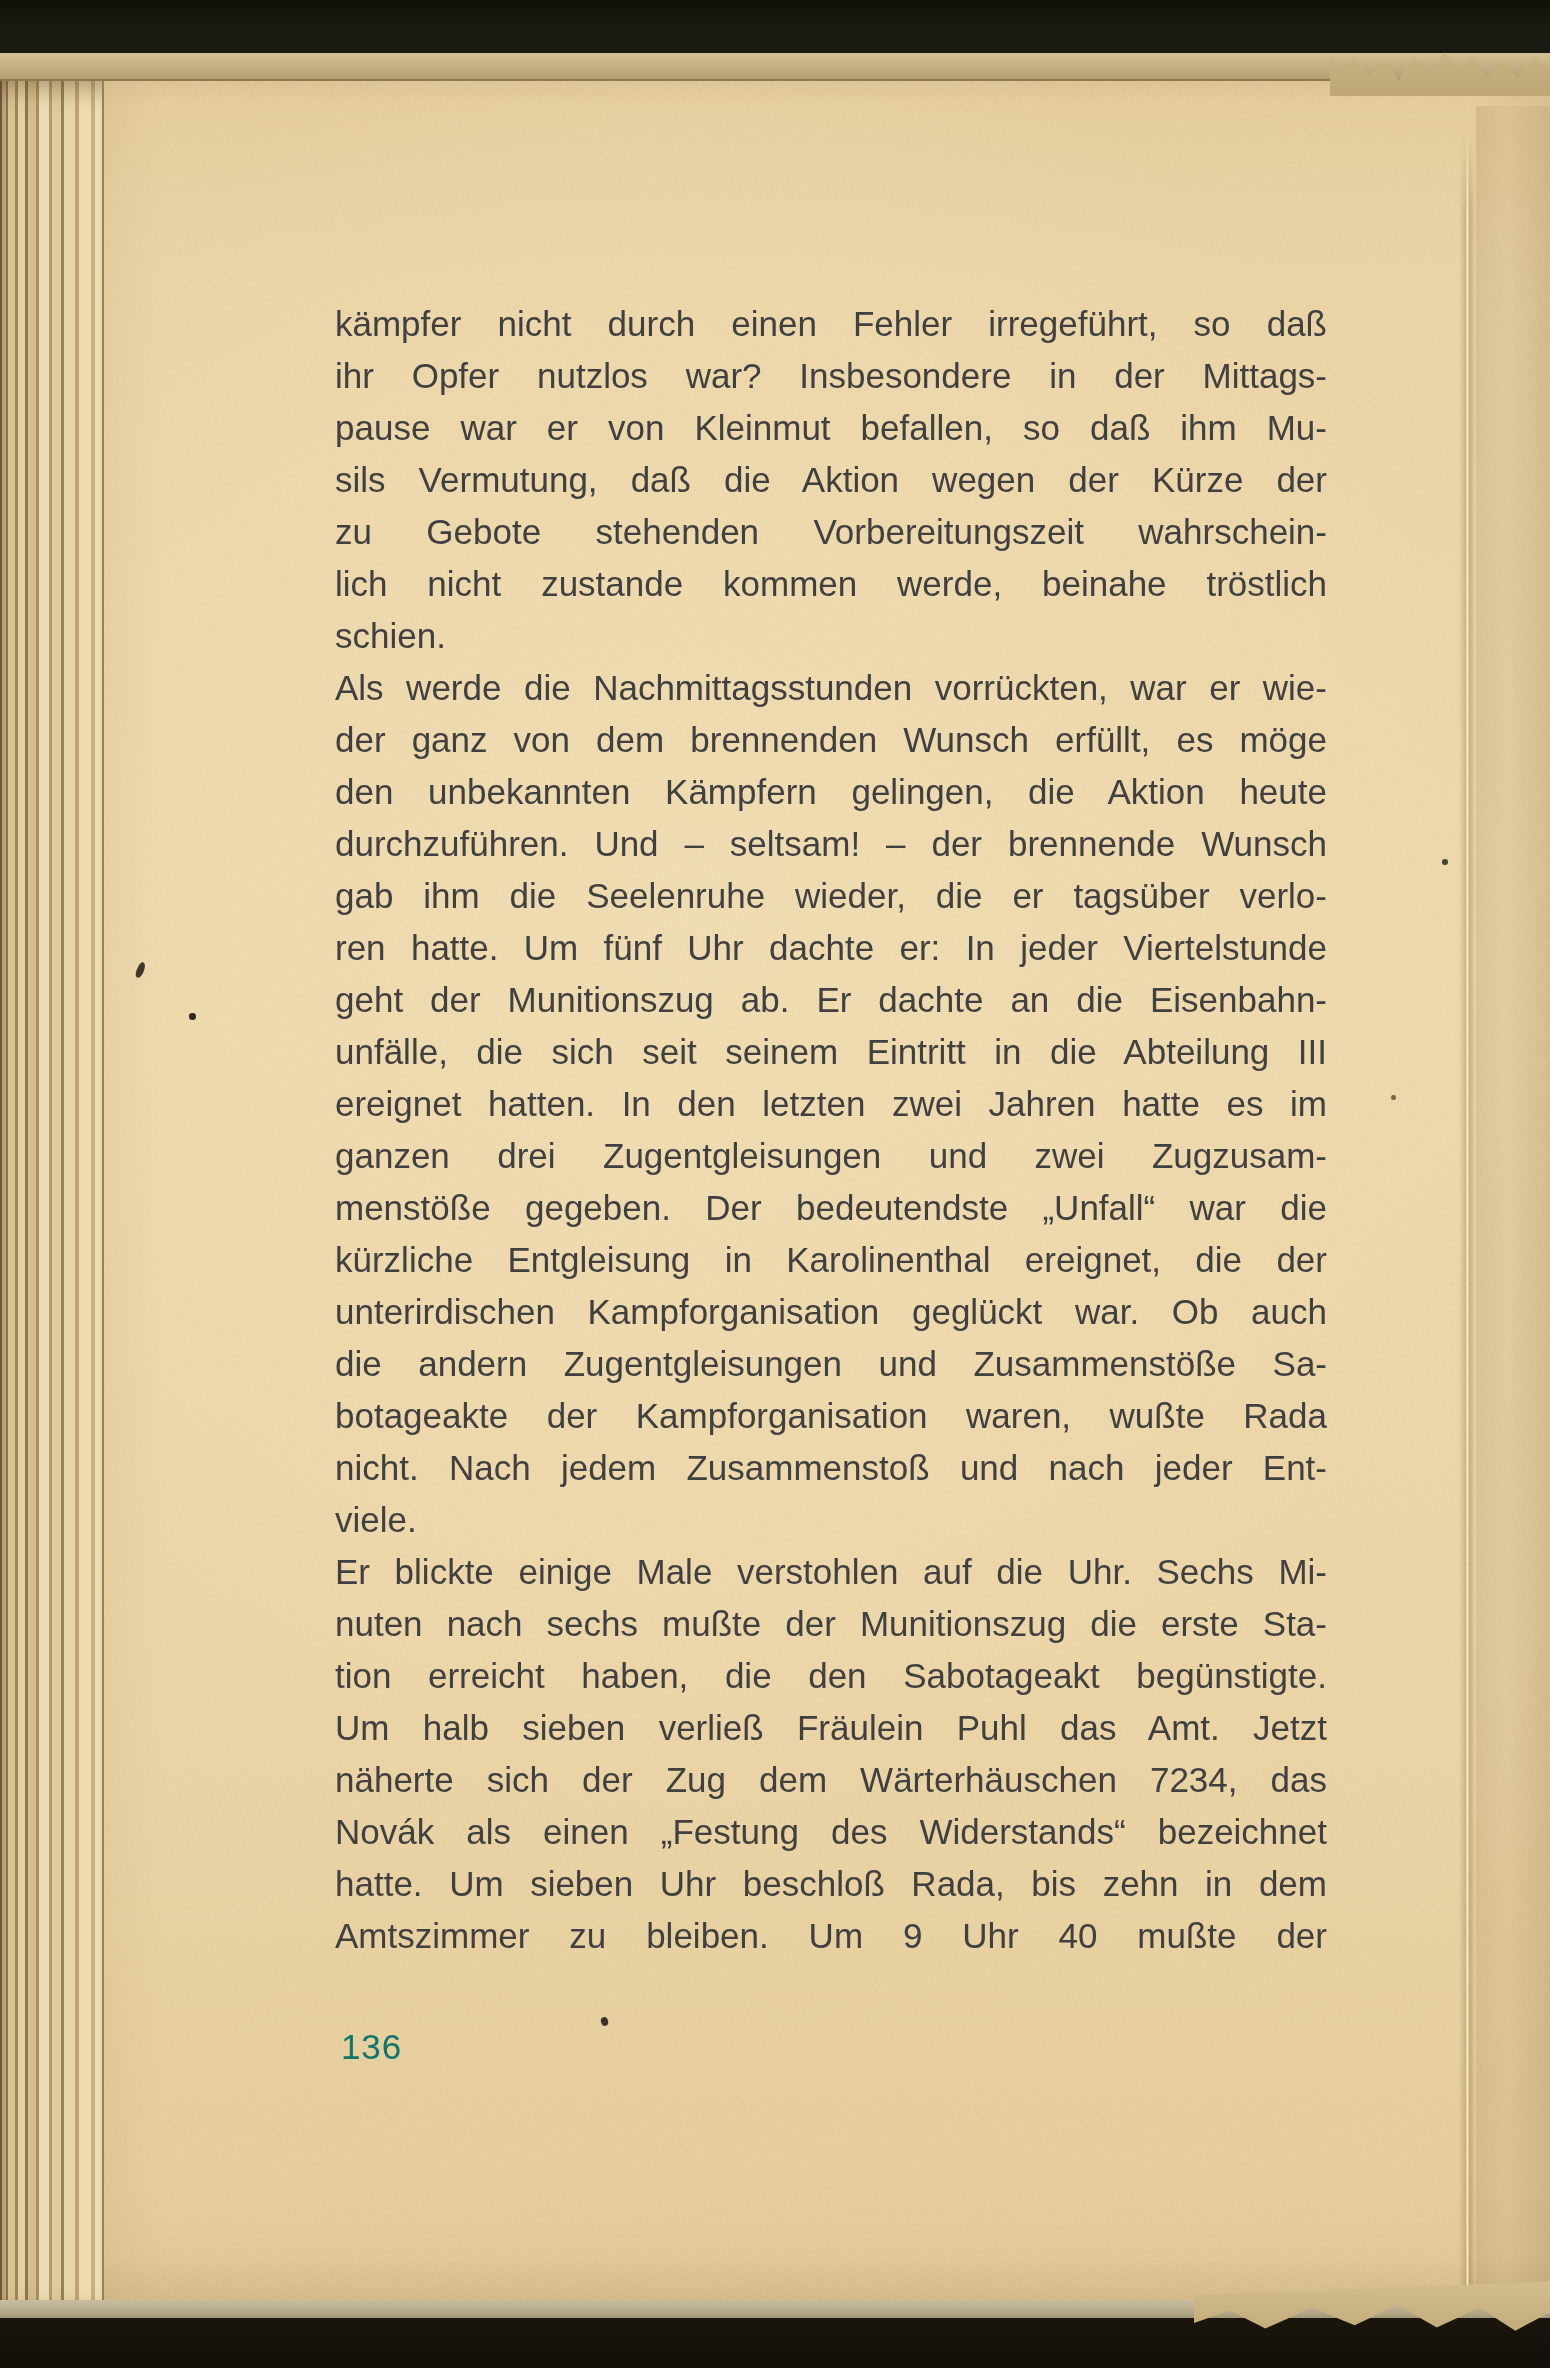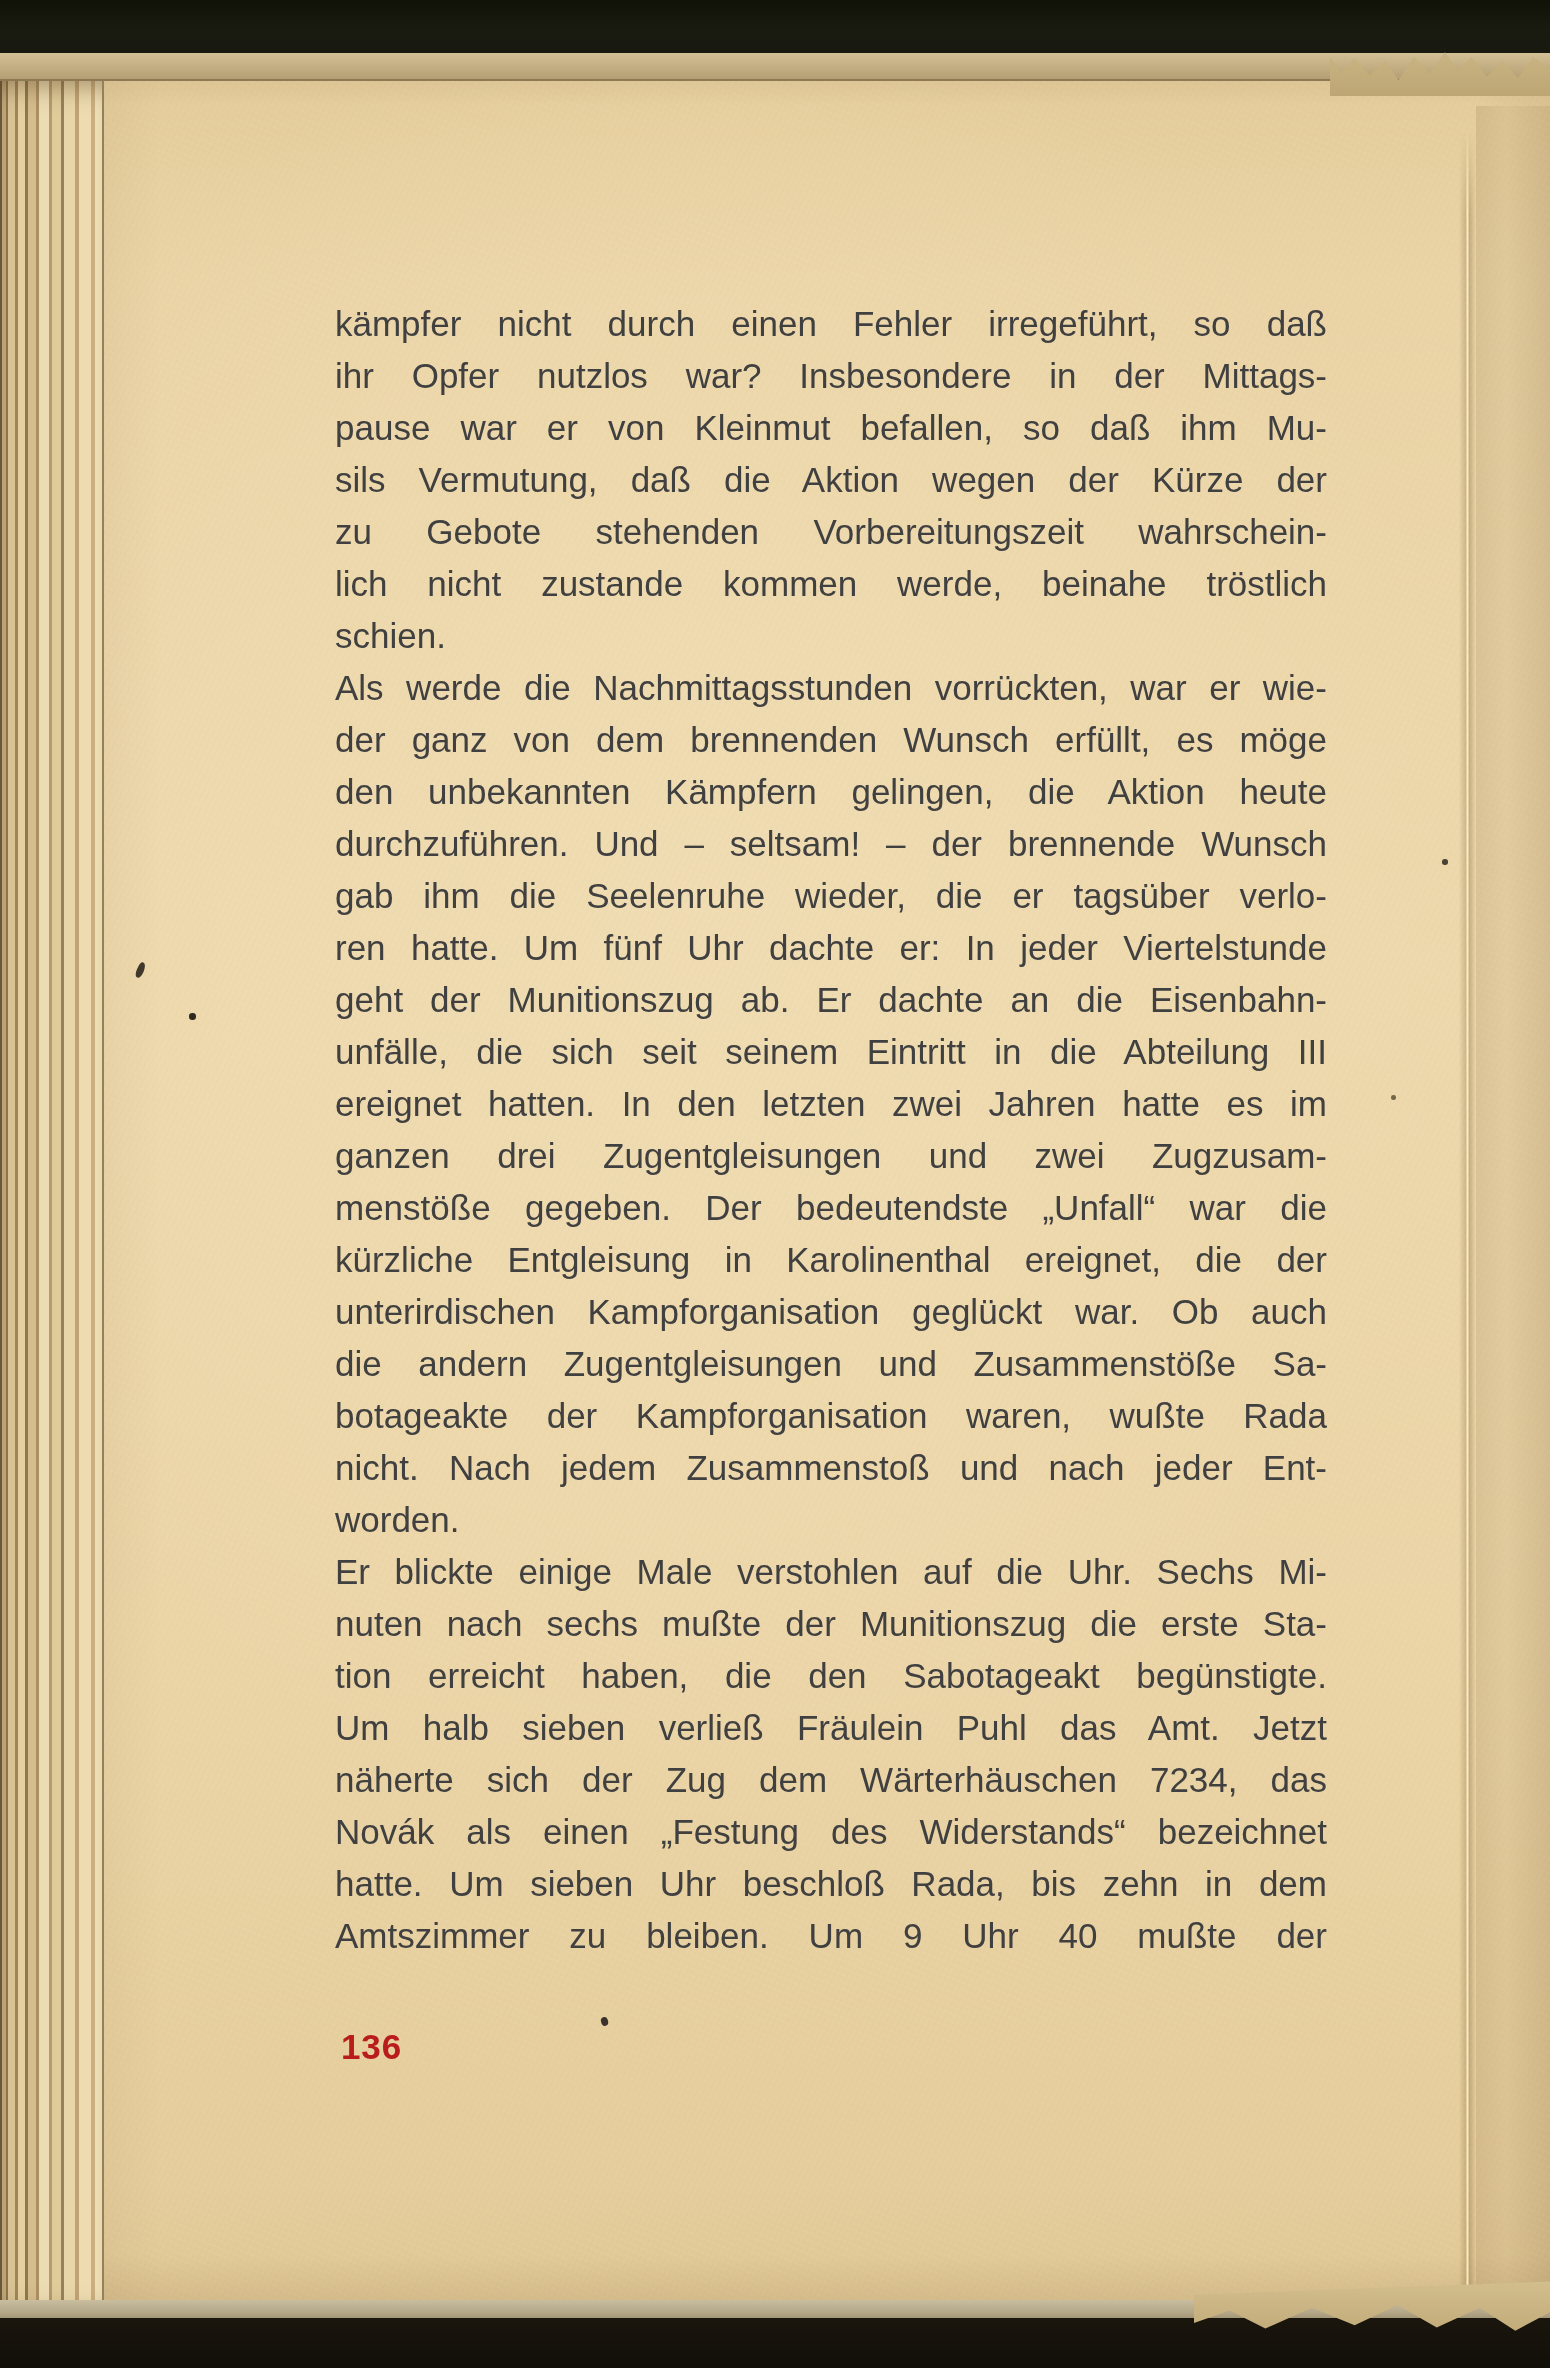--- a/index.html
+++ b/index.html
@@ -94,21 +94,21 @@
     color:#404040;font-size:35px;letter-spacing:0px;
   }
   .line{
     height:52px;line-height:52px;overflow:hidden;white-space:normal;
     text-align:justify;text-align-last:justify;
     text-rendering:optimizeLegibility;
   }
   .line.no-just{text-align:left;text-align-last:left;}
   .pagenum{
     position:absolute;left:341px;top:2021px;height:52px;line-height:52px;
-    font-size:35px;font-weight:700;color:#b91c1c;letter-spacing:0.9px;
+    font-size:35px;font-weight:400;color:#0f766e;letter-spacing:0.9px;
   }
   
   .speck{position:absolute;background:#4c4434;border-radius:50%;}
   .speck.s1{left:137px;top:962px;width:6.6px;height:16px;transform:rotate(24deg);border-radius:40% 60% 50% 50%;background:#3f382b;}
   .speck.s2{left:189px;top:1013px;width:6.6px;height:6.6px;background:#2e2a20;}
   .speck.s3{left:601px;top:2017px;width:6.6px;height:8.5px;background:#3a332a;transform:rotate(-15deg);}
   .speck.s4{left:1442px;top:859px;width:5.6px;height:5.6px;background:#4a4232;}
   .speck.s5{left:1391px;top:1095px;width:4.7px;height:4.7px;background:#55492f;opacity:.8;}
 </style>
 </head>
@@ -148,21 +148,21 @@
       <div class="line">geht der Munitionszug ab. Er dachte an die Eisenbahn-</div>
       <div class="line">unfälle, die sich seit seinem Eintritt in die Abteilung III</div>
       <div class="line">ereignet hatten. In den letzten zwei Jahren hatte es im</div>
       <div class="line">ganzen drei Zugentgleisungen und zwei Zugzusam-</div>
       <div class="line">menstöße gegeben. Der bedeutendste „Unfall“ war die</div>
       <div class="line">kürzliche Entgleisung in Karolinenthal ereignet, die der</div>
       <div class="line">unterirdischen Kampforganisation geglückt war. Ob auch</div>
       <div class="line">die andern Zugentgleisungen und Zusammenstöße Sa-</div>
       <div class="line">botageakte der Kampforganisation waren, wußte Rada</div>
       <div class="line">nicht. Nach jedem Zusammenstoß und nach jeder Ent-</div>
-      <div class="line no-just">worden.</div>
+      <div class="line no-just">viele.</div>
       <div class="line">Er blickte einige Male verstohlen auf die Uhr. Sechs Mi-</div>
       <div class="line">nuten nach sechs mußte der Munitionszug die erste Sta-</div>
       <div class="line">tion erreicht haben, die den Sabotageakt begünstigte.</div>
       <div class="line">Um halb sieben verließ Fräulein Puhl das Amt. Jetzt</div>
       <div class="line">näherte sich der Zug dem Wärterhäuschen 7234, das</div>
       <div class="line">Novák als einen „Festung des Widerstands“ bezeichnet</div>
       <div class="line">hatte. Um sieben Uhr beschloß Rada, bis zehn in dem</div>
       <div class="line">Amtszimmer zu bleiben. Um 9 Uhr 40 mußte der</div>
     </div>
 

